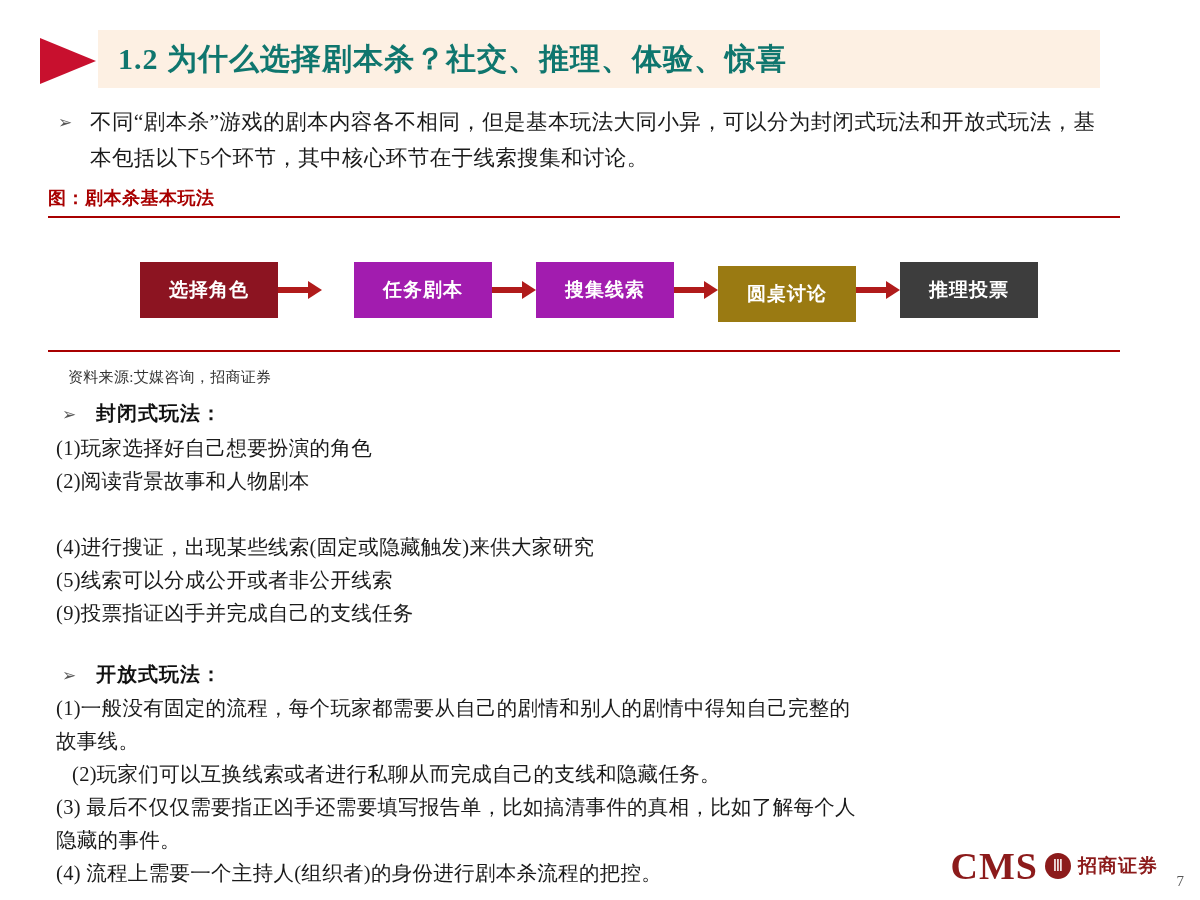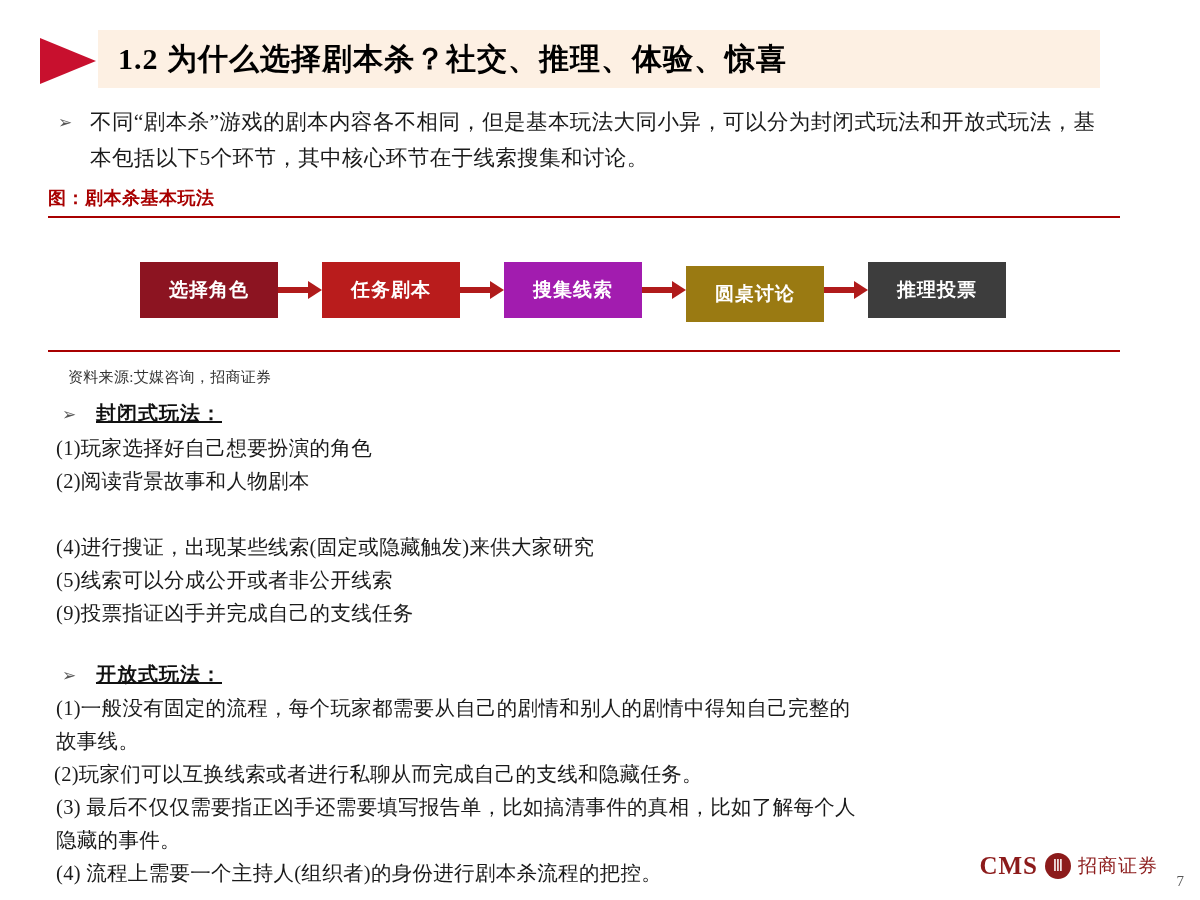--- a/index.html
+++ b/index.html
@@ -28,21 +28,21 @@
     height: 58px;
     background: #fdf0e3;
   }
   .title-text {
     position: absolute;
     left: 118px;
     top: 36px;
     width: 960px;
     font-size: 30px;
     font-weight: bold;
-    color: #000000;
+    color: #0f766e;
     letter-spacing: 1px;
     line-height: 46px;
     font-family: "Liberation Serif", "DejaVu Serif", serif;
   }
   .title-arrow {
     position: absolute;
     left: 40px;
     top: 38px;
     width: 0;
     height: 0;
@@ -137,21 +137,20 @@
     color: #333333;
     letter-spacing: 0.3px;
   }
 
   
   .section-head {
     position: absolute;
     font-size: 20px;
     font-weight: bold;
     color: #111111;
-    text-decoration: underline;
     letter-spacing: 1px;
   }
   .para {
     position: absolute;
     font-size: 20.5px;
     line-height: 33px;
     color: #1a1a1a;
     letter-spacing: 0.3px;
   }
 
@@ -159,41 +158,41 @@
   .logo {
     position: absolute;
     right: 42px;
     bottom: 18px;
     display: flex;
     align-items: center;
     height: 32px;
   }
   .logo-cms {
     font-family: "Liberation Serif", serif;
-    font-size: 25px;
+    font-size: 38px;
     font-weight: bold;
     color: #8c1b1b;
     letter-spacing: 1px;
   }
   .logo-mark {
     width: 26px;
     height: 26px;
     border-radius: 50%;
     background: #8c1b1b;
     color: #ffffff;
     font-size: 15px;
     display: flex;
     align-items: center;
     justify-content: center;
     margin: 0 7px;
     font-family: "DejaVu Sans", sans-serif;
   }
   .logo-cn {
     font-size: 19px;
-    font-weight: normal;
+    font-weight: bold;
     color: #8c1b1b;
     letter-spacing: 1px;
   }
   .page-num {
     position: absolute;
     right: 16px;
     bottom: 10px;
     font-size: 15px;
     color: #555555;
   }
@@ -212,21 +211,21 @@
 
   <div class="fig-title">图：剧本杀基本玩法</div>
   <div class="rule rule-top"></div>
 
   <div class="flow">
     <div class="flow-box" style="background:#8c1421;">选择角色</div>
     <div class="flow-arrow">
         <div class="shaft"></div>
         <div class="head"></div>
       </div>
-    <div class="flow-box" style="background:#b91c1c;">任务剧本</div>
+    <div class="flow-box" style="background:#a21caf;margin-left:32px;">任务剧本</div>
     <div class="flow-arrow">
         <div class="shaft"></div>
         <div class="head"></div>
       </div>
     <div class="flow-box" style="background:#a21caf;">搜集线索</div>
     <div class="flow-arrow">
         <div class="shaft"></div>
         <div class="head"></div>
       </div>
     <div class="flow-box" style="background:#9a7a12;margin-top:8px;">圆桌讨论</div>
@@ -245,21 +244,21 @@
   <div class="para" style="left:56px; top:432px; width:1100px;">(1)玩家选择好自己想要扮演的角色</div>
   <div class="para" style="left:56px; top:465px; width:1100px;">(2)阅读背景故事和人物剧本</div>
   <div class="para" style="left:56px; top:531px; width:1100px;">(4)进行搜证，出现某些线索(固定或隐藏触发)来供大家研究</div>
   <div class="para" style="left:56px; top:564px; width:1100px;">(5)线索可以分成公开或者非公开线索</div>
   <div class="para" style="left:56px; top:597px; width:1100px;">(9)投票指证凶手并完成自己的支线任务</div>
 
   <div class="bullet-marker" style="left:62px; top:665px;">➢</div>
   <div class="section-head" style="left:96px; top:661px;">开放式玩法：</div>
   <div class="para" style="left:56px; top:692px; width:1120px;">(1)一般没有固定的流程，每个玩家都需要从自己的剧情和别人的剧情中得知自己完整的</div>
   <div class="para" style="left:56px; top:725px; width:1120px;">故事线。</div>
-  <div class="para" style="left:54px; top:758px; width:1120px;">(2)玩家们可以互换线索或者进行私聊从而完成自己的支线和隐藏任务。</div>
+  <div class="para" style="left:72px; top:758px; width:1120px;">(2)玩家们可以互换线索或者进行私聊从而完成自己的支线和隐藏任务。</div>
   <div class="para" style="left:56px; top:791px; width:1120px;">(3) 最后不仅仅需要指正凶手还需要填写报告单，比如搞清事件的真相，比如了解每个人</div>
   <div class="para" style="left:56px; top:824px; width:1120px;">隐藏的事件。</div>
   <div class="para" style="left:56px; top:857px; width:1120px;">(4) 流程上需要一个主持人(组织者)的身份进行剧本杀流程的把控。</div>
 
   <div class="logo">
     <span class="logo-cms">CMS</span>
     <span class="logo-mark">Ⅲ</span>
     <span class="logo-cn">招商证券</span>
   </div>
   <div class="page-num">7</div>

